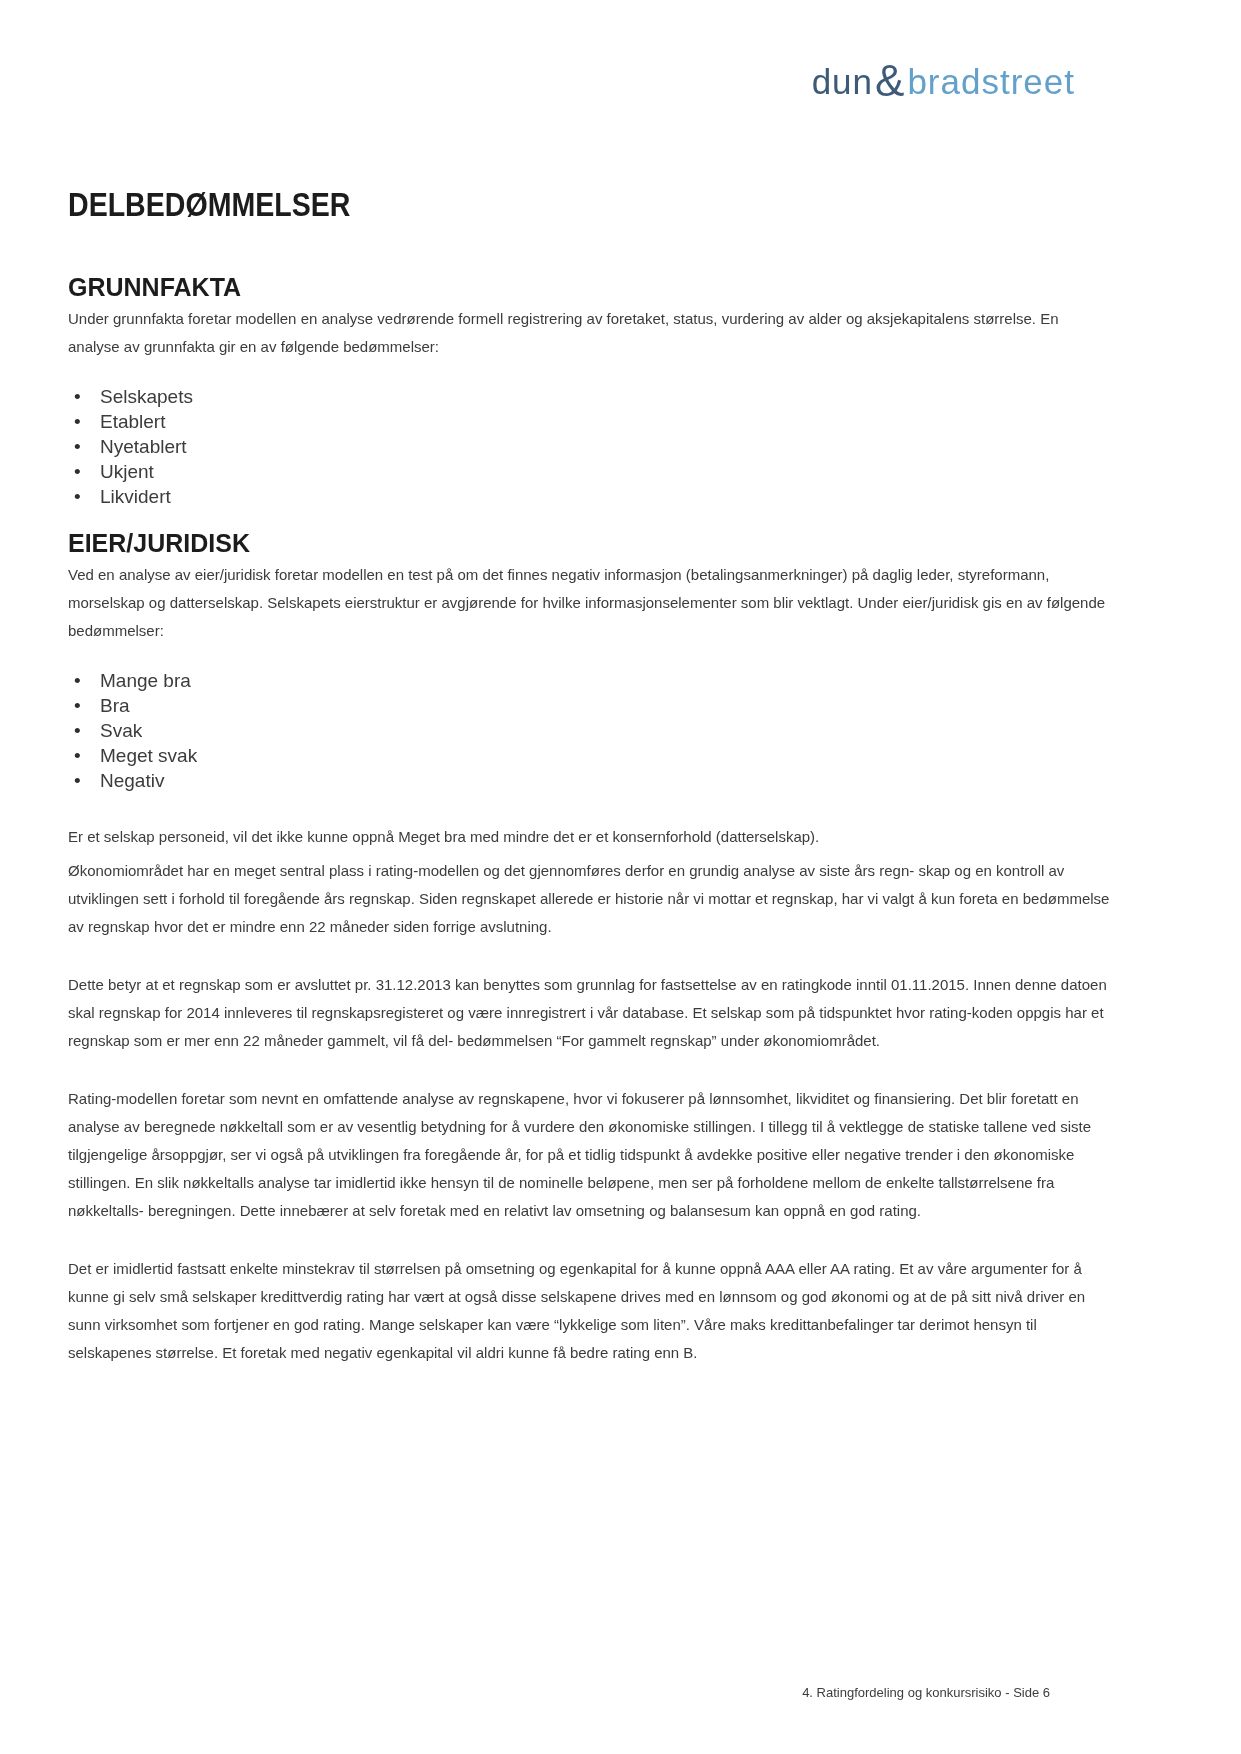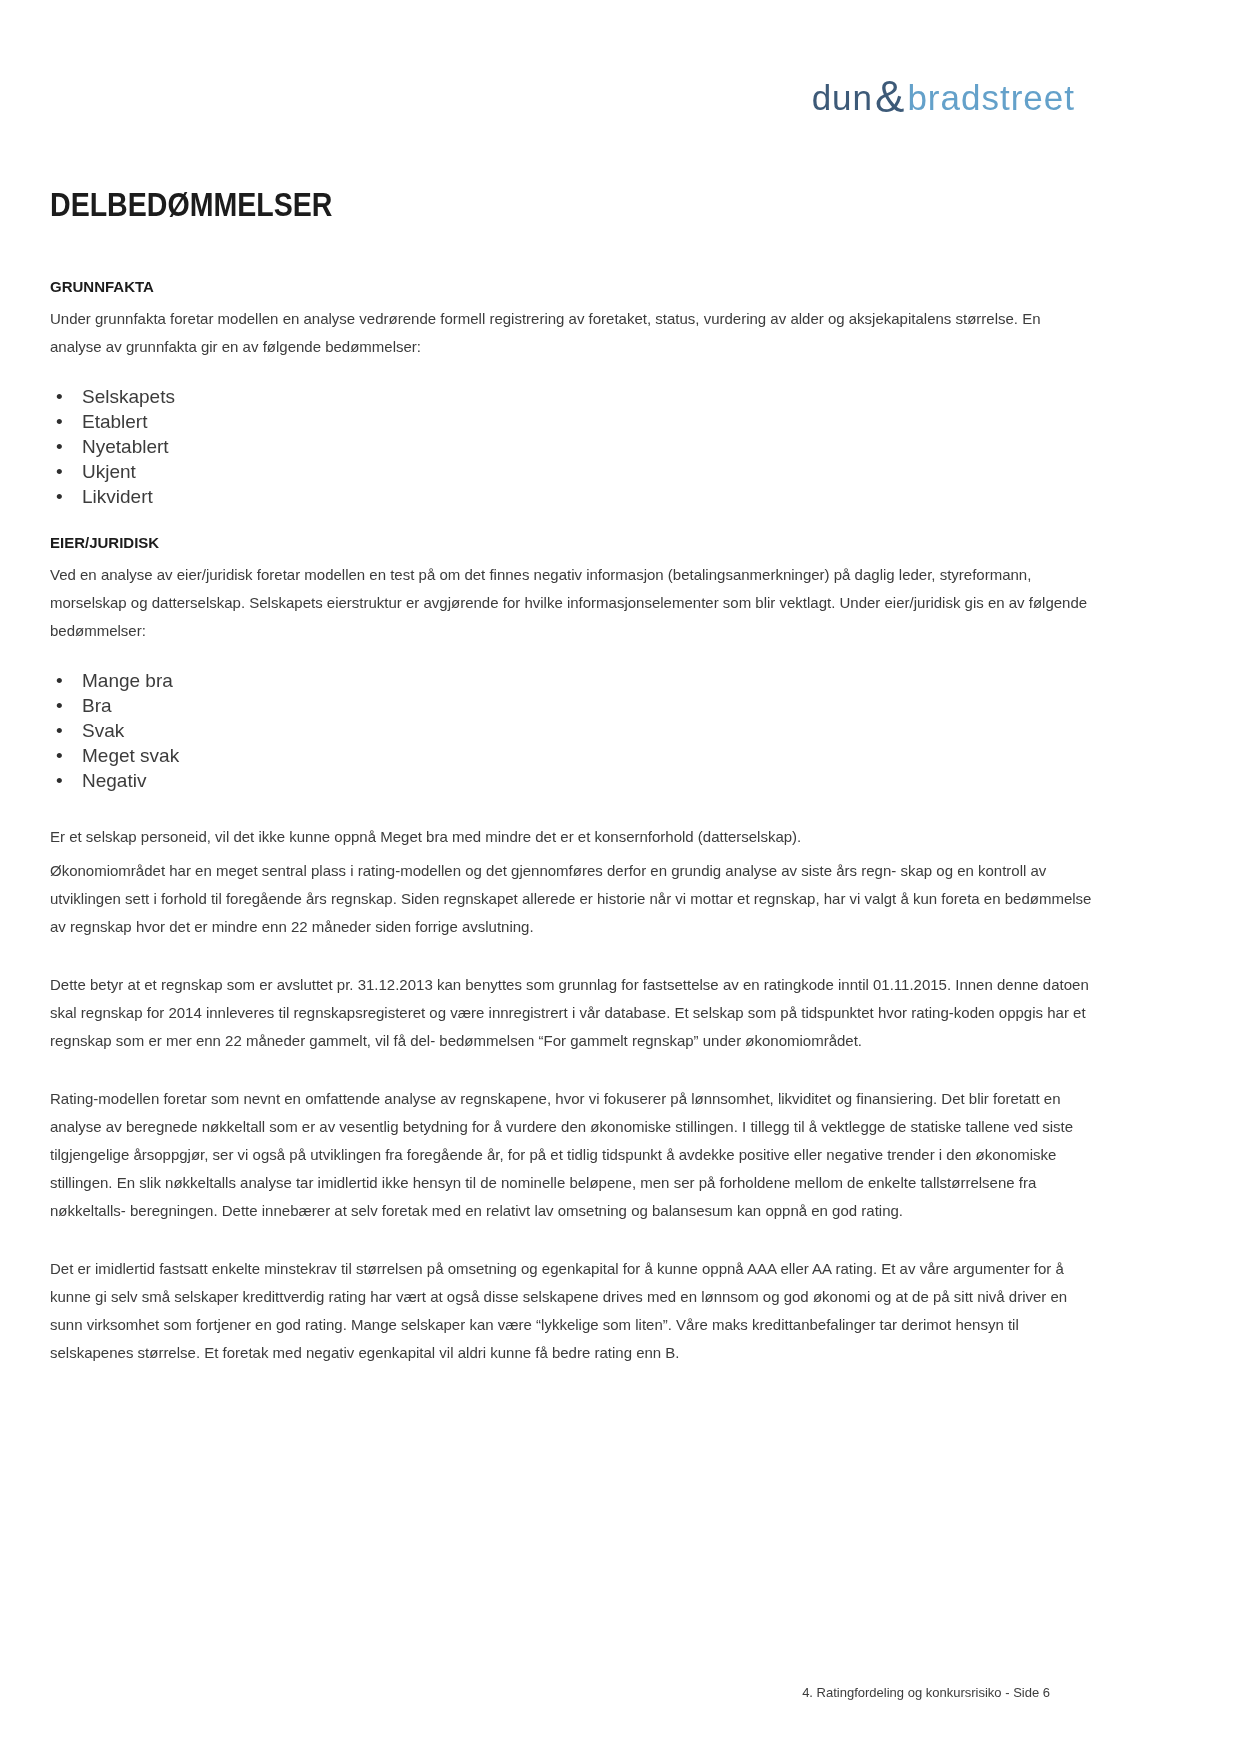--- a/index.html
+++ b/index.html
@@ -11,58 +11,58 @@
     height: 1754px;
     margin: 0 auto;
     background: #ffffff;
     font-family: "Liberation Sans", sans-serif;
     color: #3c3c3c;
     overflow: hidden;
   }
   
   .logo {
     position: absolute;
-    top: 74px;
+    top: 58px;
     right: 166px;
     font-size: 35px;
     font-weight: 400;
     letter-spacing: 1px;
     white-space: nowrap;
     line-height: 46px;
   }
   .logo .dun { color: #3d5a78; }
   .logo .amp {
     color: #3d5a78;
     font-size: 44px;
     font-weight: 400;
     margin: 0 2px;
     vertical-align: -2px;
   }
   .logo .bradstreet { color: #64a1ca; }
   
   .content {
     position: absolute;
-    left: 50px;
+    left: 68px;
     top: 0;
     width: 1045px;
   }
   .doc-title {
     margin-top: 186px;
     font-size: 34px;
     line-height: 36px;
     font-weight: 700;
     color: #1c1c1c;
     letter-spacing: 0px;
     transform: scaleX(0.84);
     transform-origin: left center;
     white-space: nowrap;
   }
   .section-heading {
     margin-top: 53px;
-    font-size: 15px;
+    font-size: 25px;
     line-height: 24px;
     font-weight: 700;
     color: #1c1c1c;
   }
   .section-heading.tight { margin-top: 22px; }
   p.body-text {
     margin-top: 6px;
     font-size: 15px;
     line-height: 28px;
     color: #3c3c3c;

